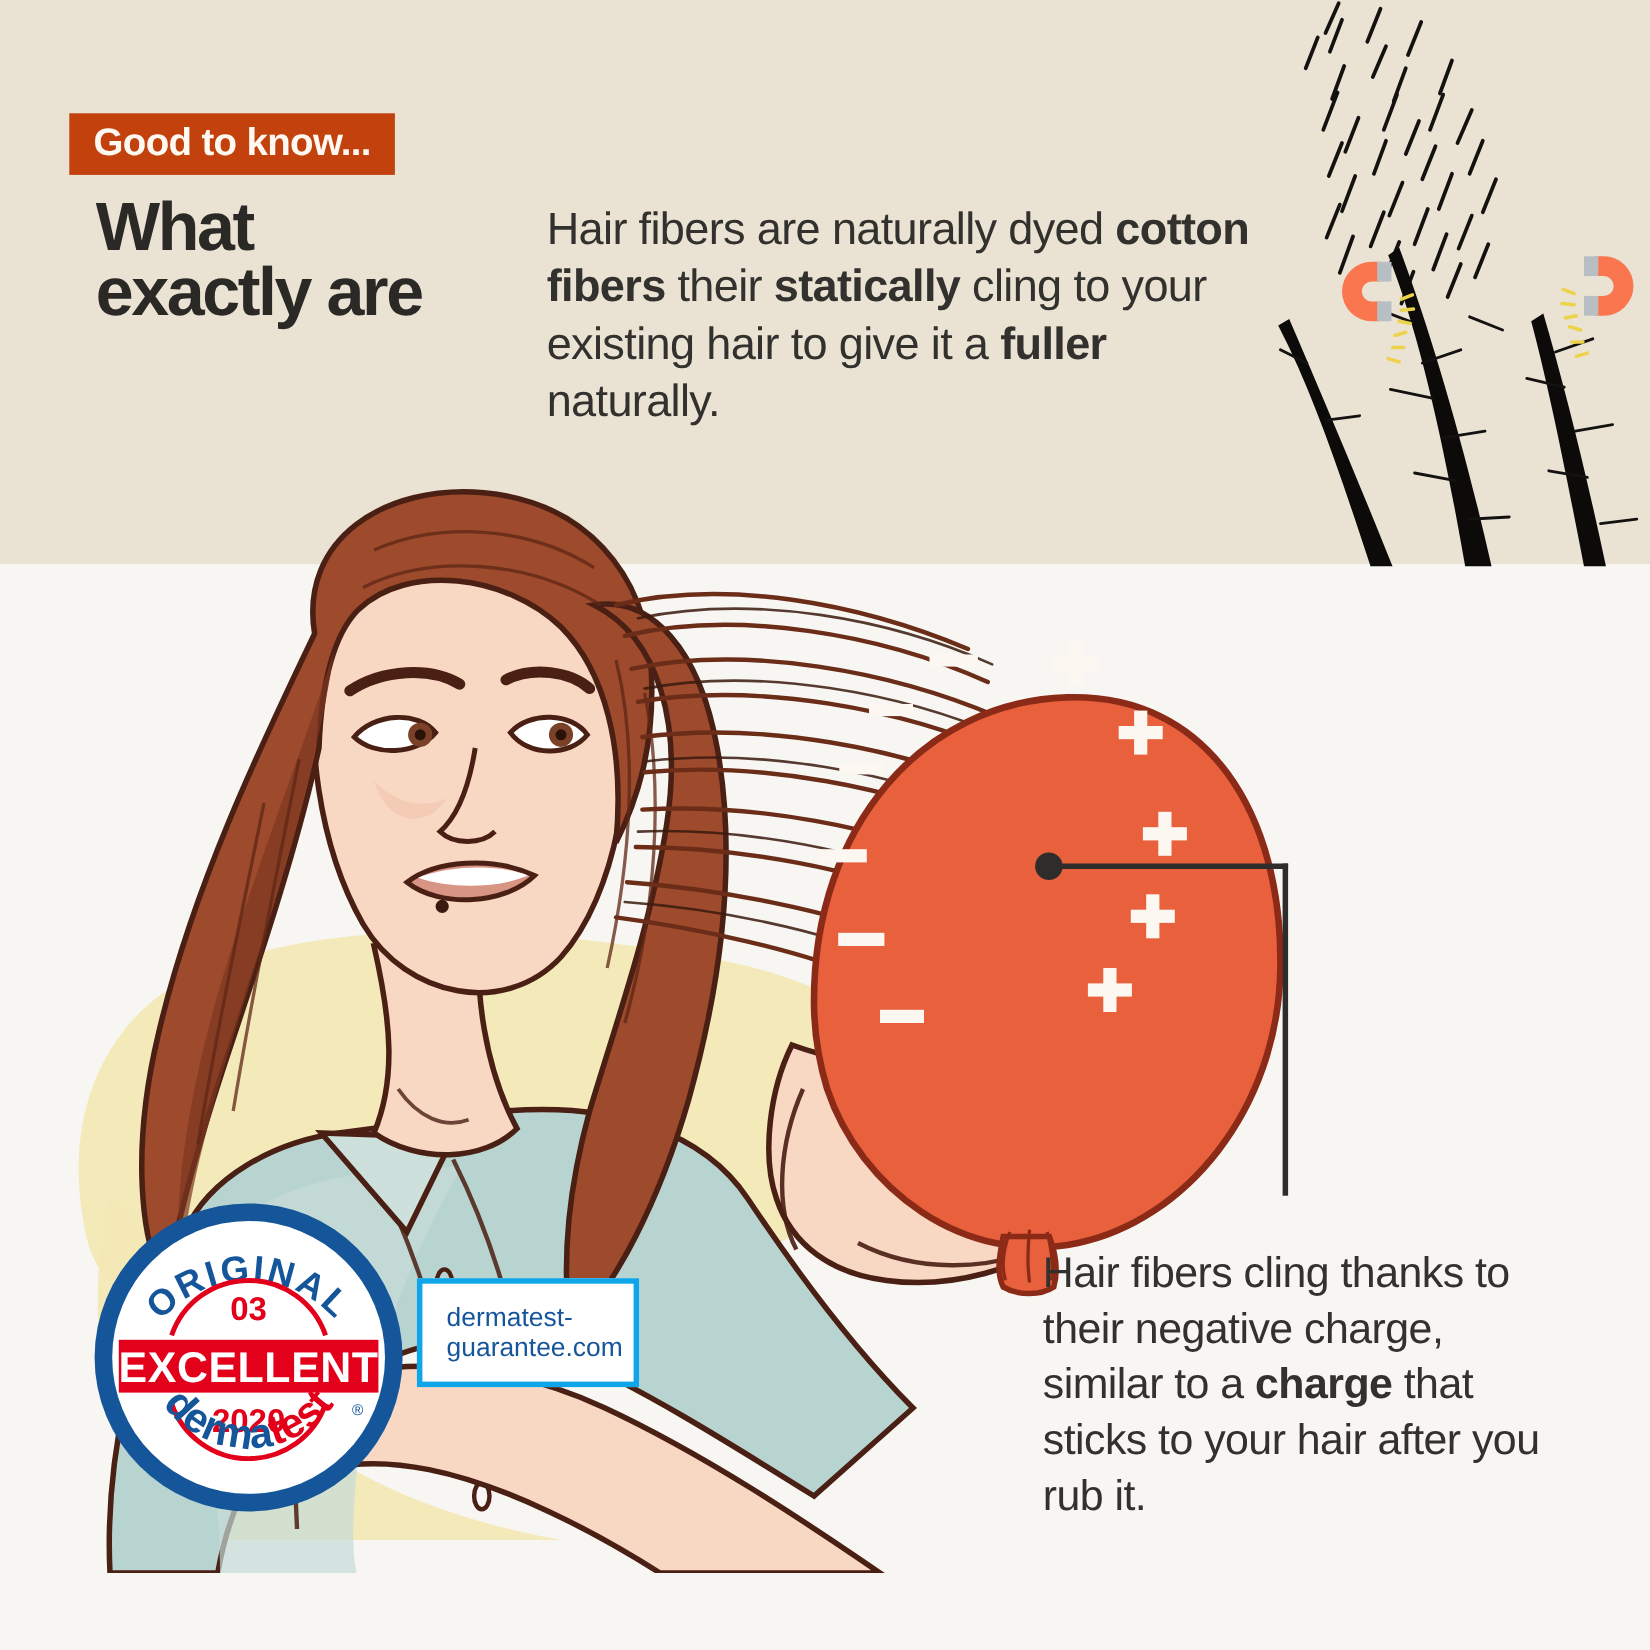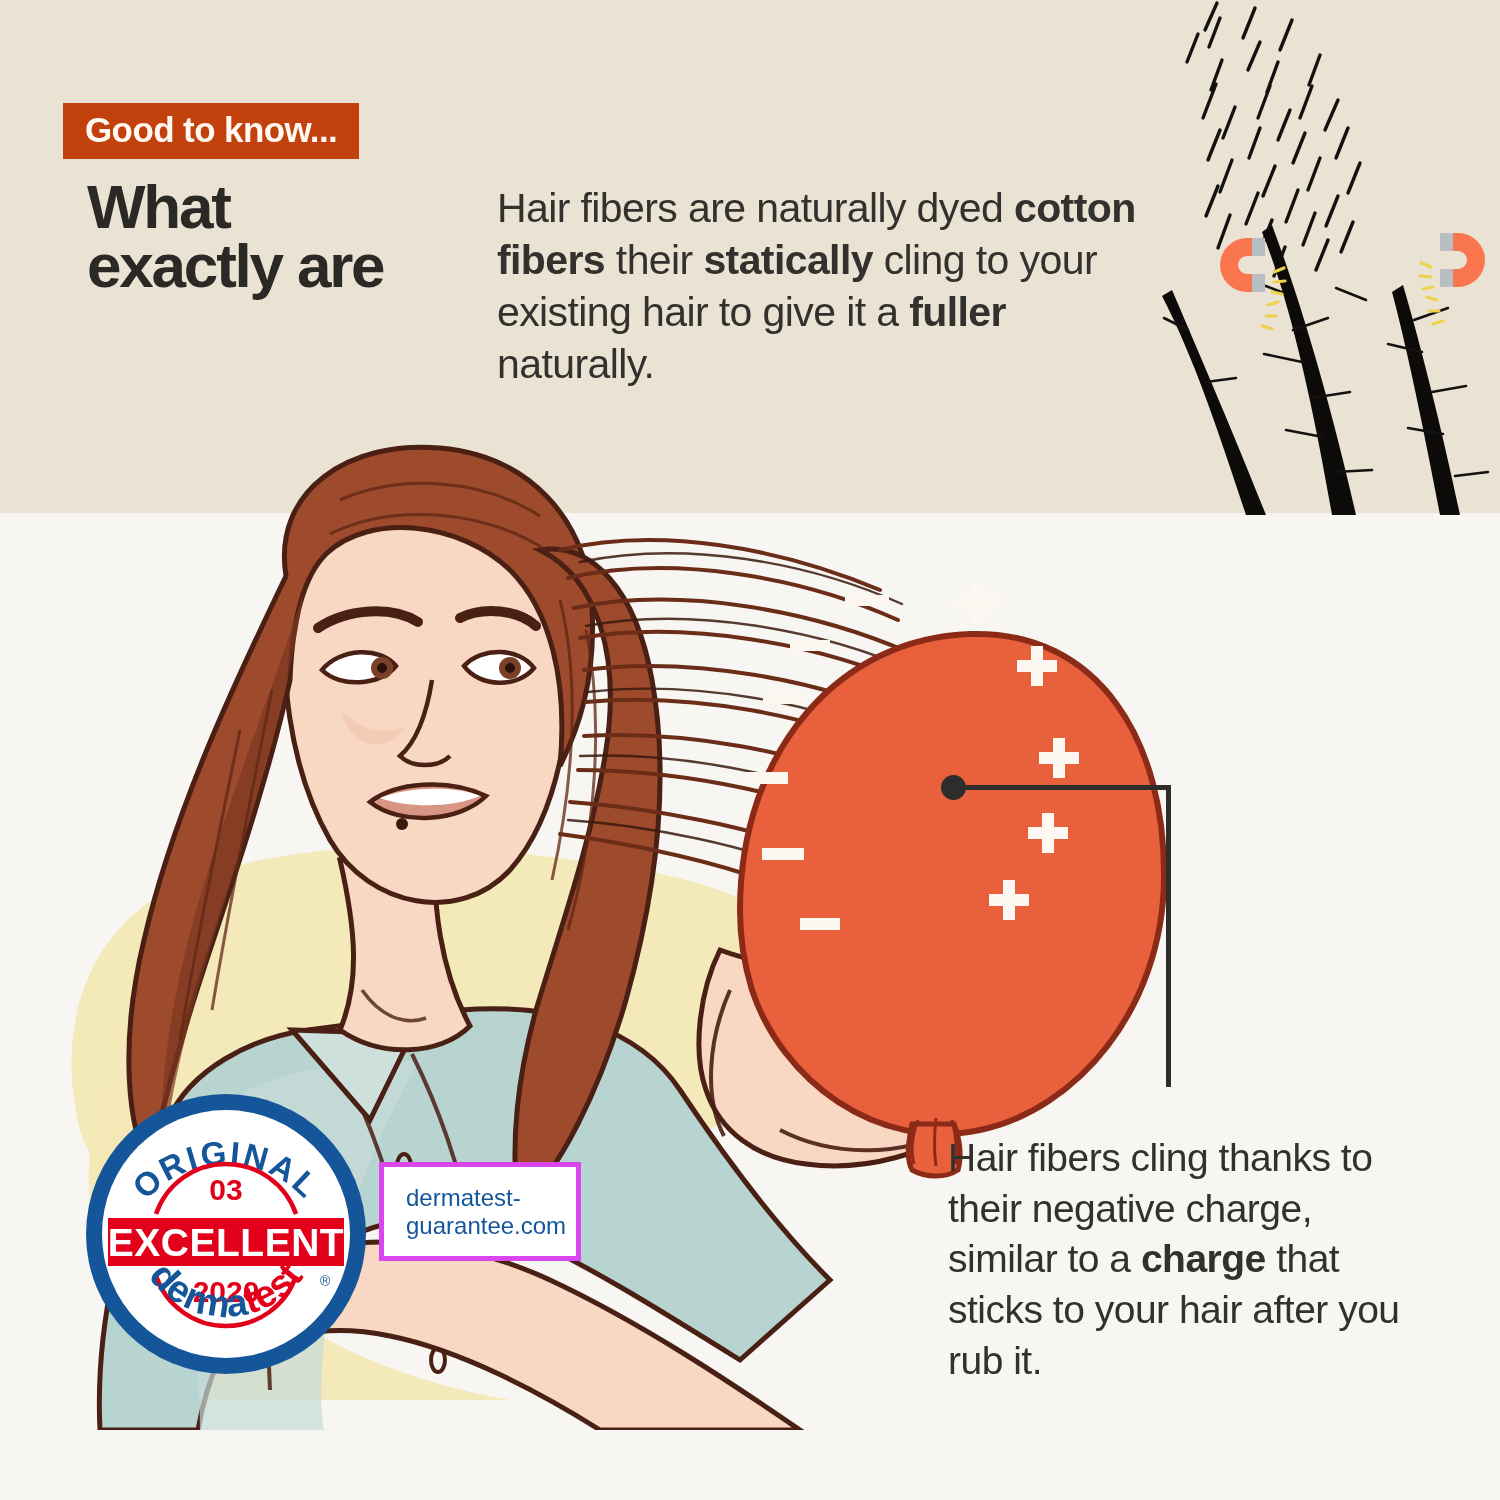--- a/index.html
+++ b/index.html
@@ -81,21 +81,21 @@
     position: absolute; left: 941px; top: 775px;
     width: 25px; height: 25px;
     border-radius: 50%;
     background: #2F2D2B;
   }
   
   .seal-url {
     position: absolute; left: 379px; top: 1162px;
     width: 202px; height: 99px;
     background: #ffffff;
-    border: 5px solid #d946ef;
+    border: 5px solid #0ea5e9;
     box-sizing: border-box;
     display: flex; align-items: center;
     padding-left: 22px;
   }
   .seal-url span {
     color: #15559A;
     font-size: 24px;
     line-height: 1.15;
     font-weight: normal;
   }

